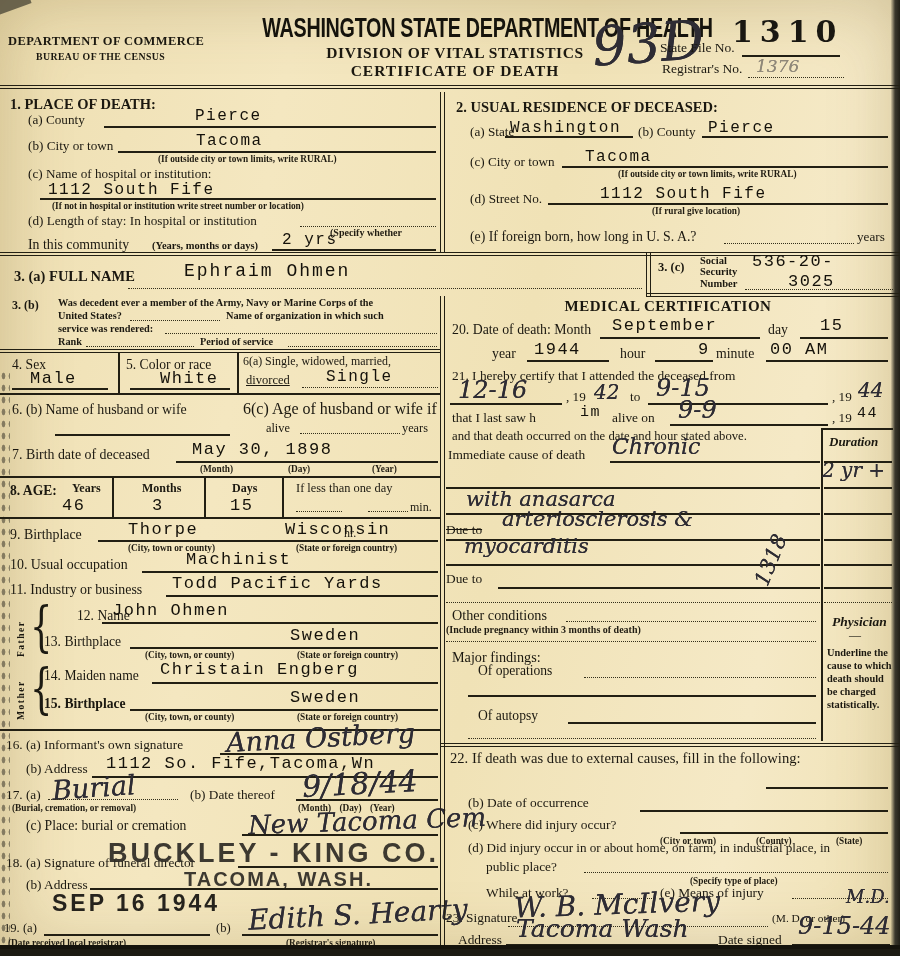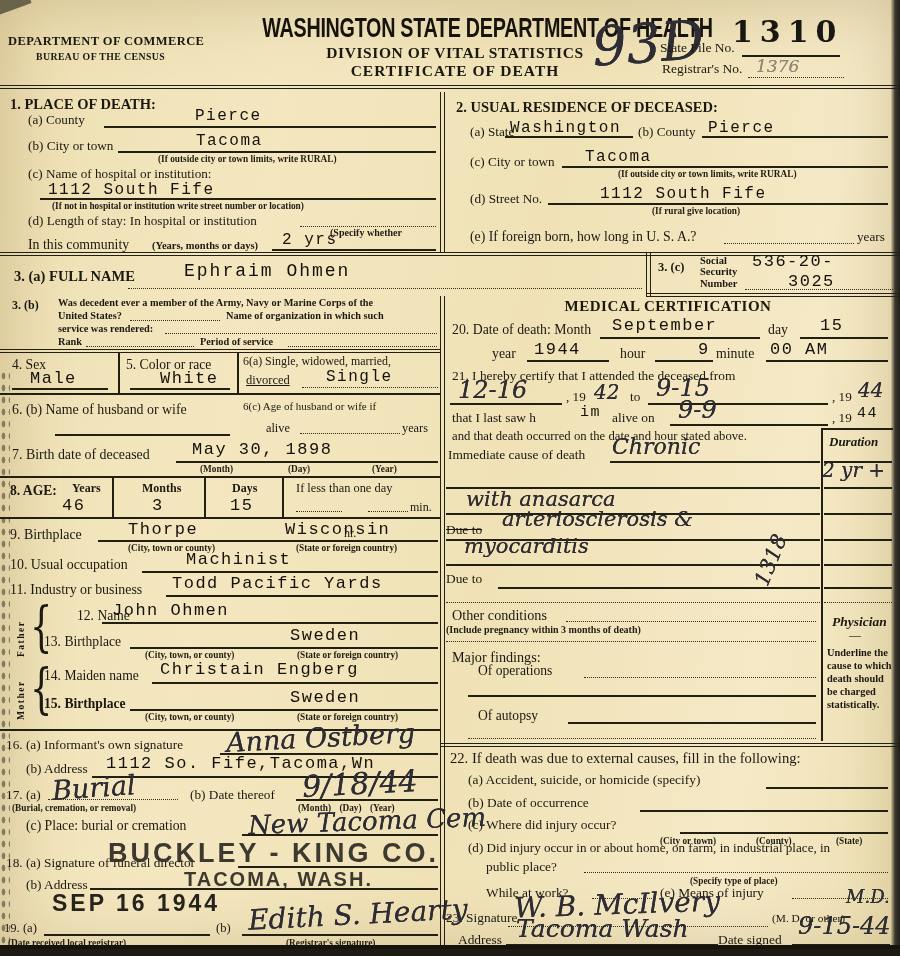--- a/index.html
+++ b/index.html
@@ -192,21 +192,20 @@
   <div class="hr" style="left:568px;top:722px;width:248px;"></div>
   <div class="hrd" style="left:468px;top:738px;width:348px;"></div>
 
   <div class="a lb bd" style="left:832px;top:614px;font-size:13.5px;font-style:italic;">Physician</div>
   <div class="a lb" style="left:849px;top:628px;font-size:12px;">—</div>
   <div class="a" style="left:827px;top:646px;width:66px;font:700 10.4px 'Liberation Serif',serif;white-space:normal;line-height:13px;">Underline the cause to which death should be charged statistically.</div>
 
   <div class="dbl" style="left:441px;top:743px;width:459px;"></div>
 
   <div class="a lb" style="left:450px;top:750px;font-size:14.6px;">22. If death was due to external causes, fill in the following:</div>
-  <div class="a lb" style="left:468px;top:772px;font-size:13.4px;">(a) Accident, suicide, or homicide (specify)</div>
   <div class="hr" style="left:766px;top:787px;width:122px;"></div>
   <div class="a lb" style="left:468px;top:795px;font-size:13.4px;">(b) Date of occurrence</div>
   <div class="hr" style="left:640px;top:810px;width:248px;"></div>
   <div class="a lb" style="left:468px;top:817px;font-size:13.4px;">(c) Where did injury occur?</div>
   <div class="hr" style="left:680px;top:832px;width:208px;"></div>
   <div class="cap" style="left:660px;top:836px;">(City or town)</div>
   <div class="cap" style="left:756px;top:836px;">(County)</div>
   <div class="cap" style="left:836px;top:836px;font-family:Liberation Serif, serif;">(State)</div>
   <div class="a lb" style="left:468px;top:840px;font-size:13.1px;">(d) Did injury occur in or about home, on farm, in industrial place, in</div>
   <div class="a lb" style="left:486px;top:859px;font-size:13.4px;">public place?</div>
@@ -237,21 +236,21 @@
   <div class="a typed" style="left:160px;top:369px;font-size:17px;">White</div>
   <div class="hr" style="left:130px;top:388px;width:100px;"></div>
   <div class="vl" style="left:237px;top:352px;height:41px;"></div>
   <div class="a lb" style="left:243px;top:354px;font-size:11.9px;">6(a) Single, widowed, married,</div>
   <div class="a lb" style="left:246px;top:373px;font-size:12.5px;text-decoration:underline;">divorced</div>
   <div class="a typed" style="left:326px;top:368px;font-size:16px;">Single</div>
   <div class="hrd" style="left:302px;top:387px;width:136px;"></div>
   <div class="hr" style="left:0;top:393px;width:441px;"></div>
 
   <div class="a lb" style="left:12px;top:402px;font-size:13.9px;">6. (b) Name of husband or wife</div>
-  <div class="a lb" style="left:243px;top:400px;font-size:11px;">6(c) Age of husband or wife if</div>
+  <div class="a lb" style="left:243px;top:400px;font-size:16px;">6(c) Age of husband or wife if</div>
   <div class="a lb" style="left:266px;top:421px;font-size:12.3px;">alive</div>
   <div class="hrd" style="left:300px;top:433px;width:100px;"></div>
   <div class="a lb" style="left:402px;top:421px;font-size:12.3px;">years</div>
   <div class="hr" style="left:55px;top:434px;width:175px;"></div>
 
   <div class="a lb" style="left:12px;top:447px;font-size:13.9px;">7. Birth date of deceased</div>
   <div class="a typed" style="left:192px;top:440px;font-size:17px;">May 30, 1898</div>
   <div class="hr" style="left:176px;top:461px;width:262px;"></div>
   <div class="cap" style="left:200px;top:464px;">(Month)</div>
   <div class="cap" style="left:288px;top:464px;">(Day)</div>

